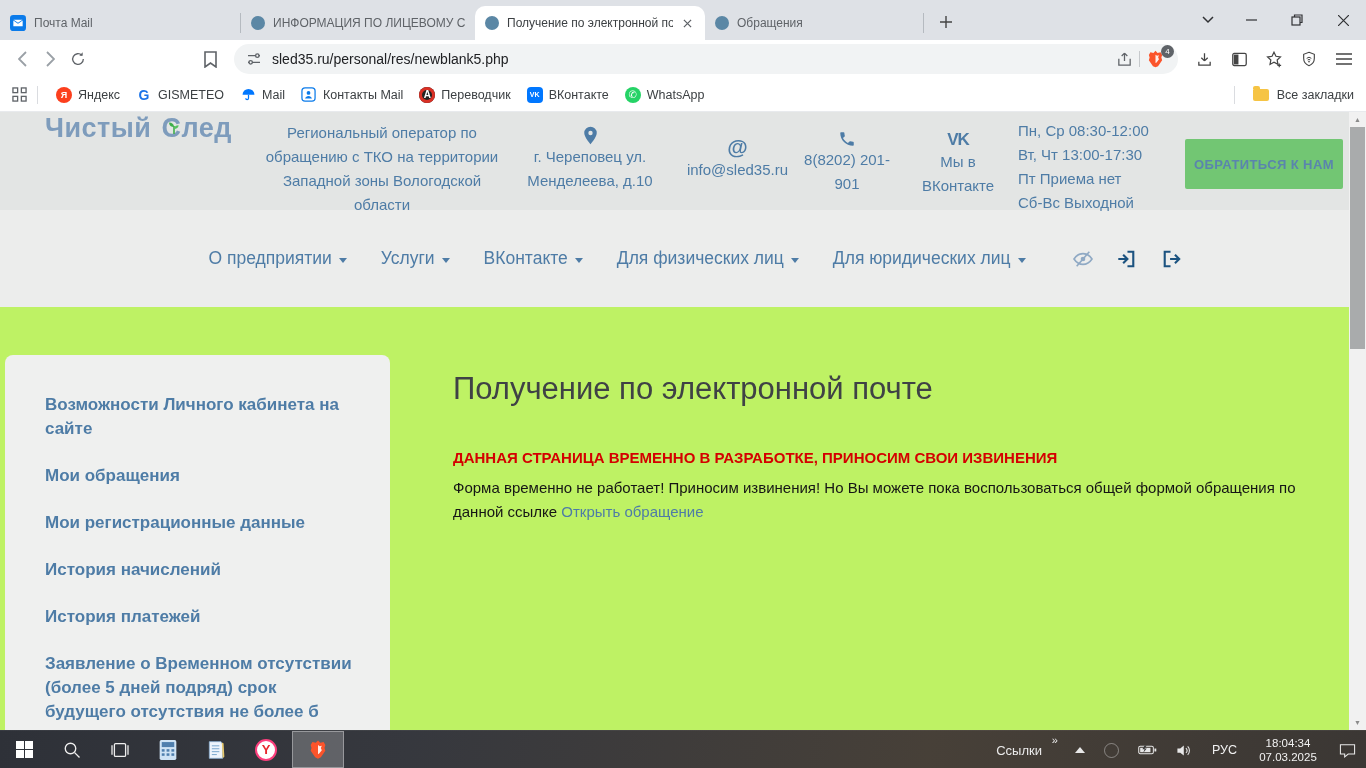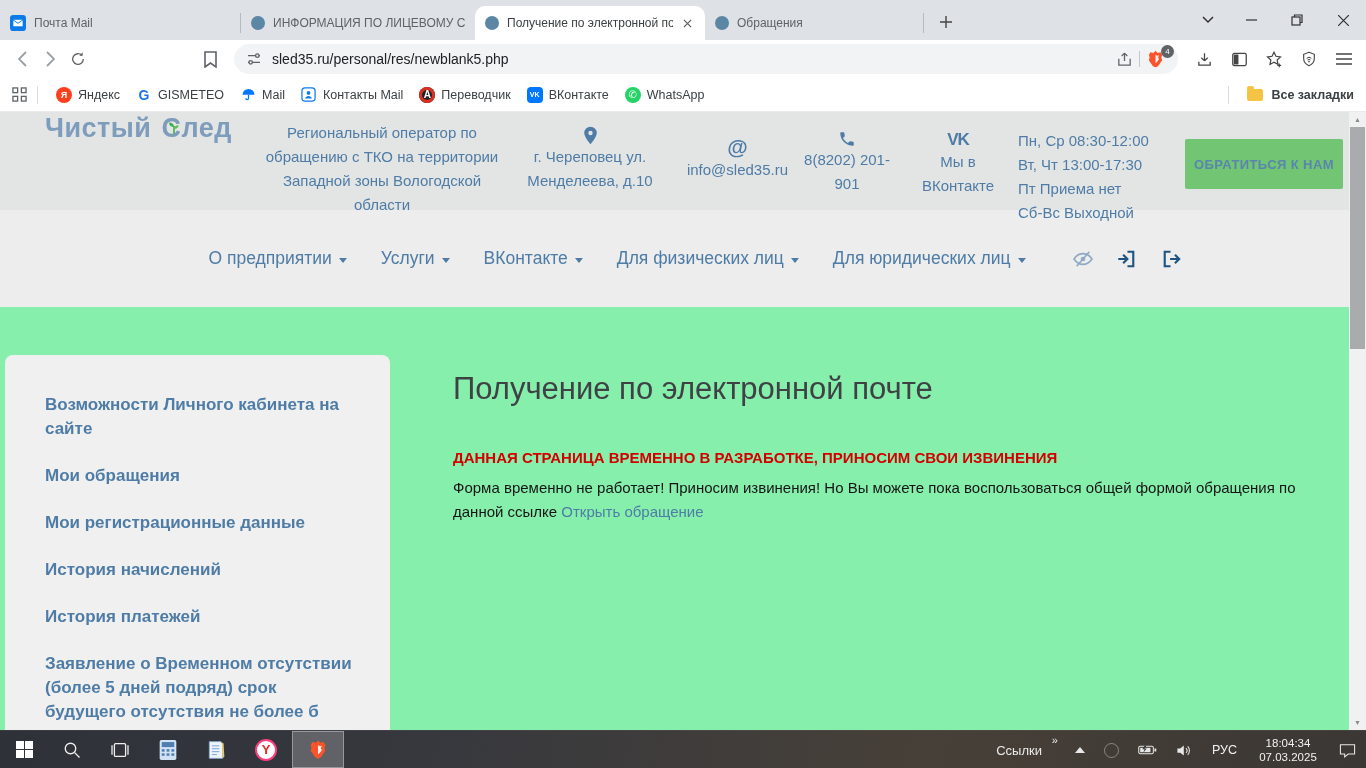--- a/index.html
+++ b/index.html
@@ -64,29 +64,29 @@
   .logo-c::before { content:""; position:absolute; top:-6px; left:2px; width:4px; height:4px; border-radius:50%; background:#7e9cbc; box-shadow:7px -3px 0 0 #7e9cbc,14px -4px 0 1px #7e9cbc; }
   .sprout { position:absolute; left:7px; top:8px; }
   .hdr-block { position:absolute; text-align:center; font-size:15px; line-height:24px; font-weight:500; }
   .op-text { left:258px; top:9px; width:248px; }
   .addr { left:520px; top:14px; width:140px; }
   .email { left:675px; top:24px; width:125px; }
   .at { font-size:21px; font-weight:bold; line-height:22px; }
   .phoneb { left:798px; top:18px; width:98px; }
   .vkb { left:912px; top:18px; width:92px; }
   .vkglyph { font-weight:800; font-size:17px; letter-spacing:-1px; line-height:20px; }
-  .sched { position:absolute; left:1018px; top:17px; font-size:15px; line-height:24px; font-weight:500; }
+  .sched { position:absolute; left:1018px; top:7px; font-size:15px; line-height:24px; font-weight:500; }
   .contact-btn { position:absolute; left:1185px; top:27px; width:158px; height:50px; background:#72c673; border:none; border-radius:2px; color:#5a85ad; font-family:inherit; font-size:13px; font-weight:bold; letter-spacing:.4px; cursor:pointer; }
 
   .site-nav { height:97px; background:#ecedec; display:flex; align-items:center; justify-content:center; gap:34px;padding-left:24px; }
   .nav-item { display:flex; align-items:center; gap:7px; color:#4e7ca6; font-size:17.5px; font-weight:500; cursor:pointer; }
   .caret { width:0; height:0; border-left:4px solid transparent; border-right:4px solid transparent; border-top:5px solid #4e7ca6; margin-top:3px; }
   .nav-icons { display:flex; align-items:center; gap:22px; margin-left:12px; }
 
-  .content { position:relative; height:423px; background:#86efac; }
+  .content { position:relative; height:423px; background:#bef264; }
   .sidebar { position:absolute; left:5px; top:48px; width:385px; height:375px; background:#eff0ef; border-radius:8px 8px 0 0; padding:38px 30px 0 40px; overflow:hidden; }
   .side-item { color:#4e7ca6; font-size:17px; font-weight:bold; line-height:24px; margin-bottom:23px; cursor:pointer; }
   .mainarea { position:absolute; left:453px; top:0; width:858px; }
   .h1 { margin-top:64px; font-size:31px; font-weight:400; color:#3f4245; }
   .warning { margin-top:42px; font-size:15px; font-weight:bold; color:#d40000; }
   .bodytext { margin-top:10px; font-size:15px; line-height:24px; color:#151515; }
   .bodylink { color:#4e7ca6; cursor:pointer; }
 
   .scrollbar { position:absolute; right:0; top:0; width:17px; height:618px; background:#f1f1f1; }
   .sb-arrow { height:15px; display:flex; align-items:center; justify-content:center; color:#8b8b8b; font-size:7px; }
@@ -302,21 +302,21 @@
       <span class="bicon fav-vk"></span>
       <span class="bmlabel">ВКонтакте</span>
     </div>
     <div class="bm">
       <span class="bicon fav-wa"></span>
       <span class="bmlabel">WhatsApp</span>
     </div>
     <div class="allbm">
       <span class="bsep"></span>
       <span class="folder"></span>
-      <span class="bmlabel" style="font-size:12.5px;color:#3c4043;font-weight:bold;">Все закладки</span>
+      <span class="bmlabel" style="font-size:12.5px;color:#3c4043;">Все закладки</span>
     </div>
   </div>
 
   <div class="page">
 
     <div class="site-header">
       <div class="logo">
         <div class="logo-inner">
           <span>Чистый</span>
             <span class="logo-c"><span>С</span><span class="sprout">

